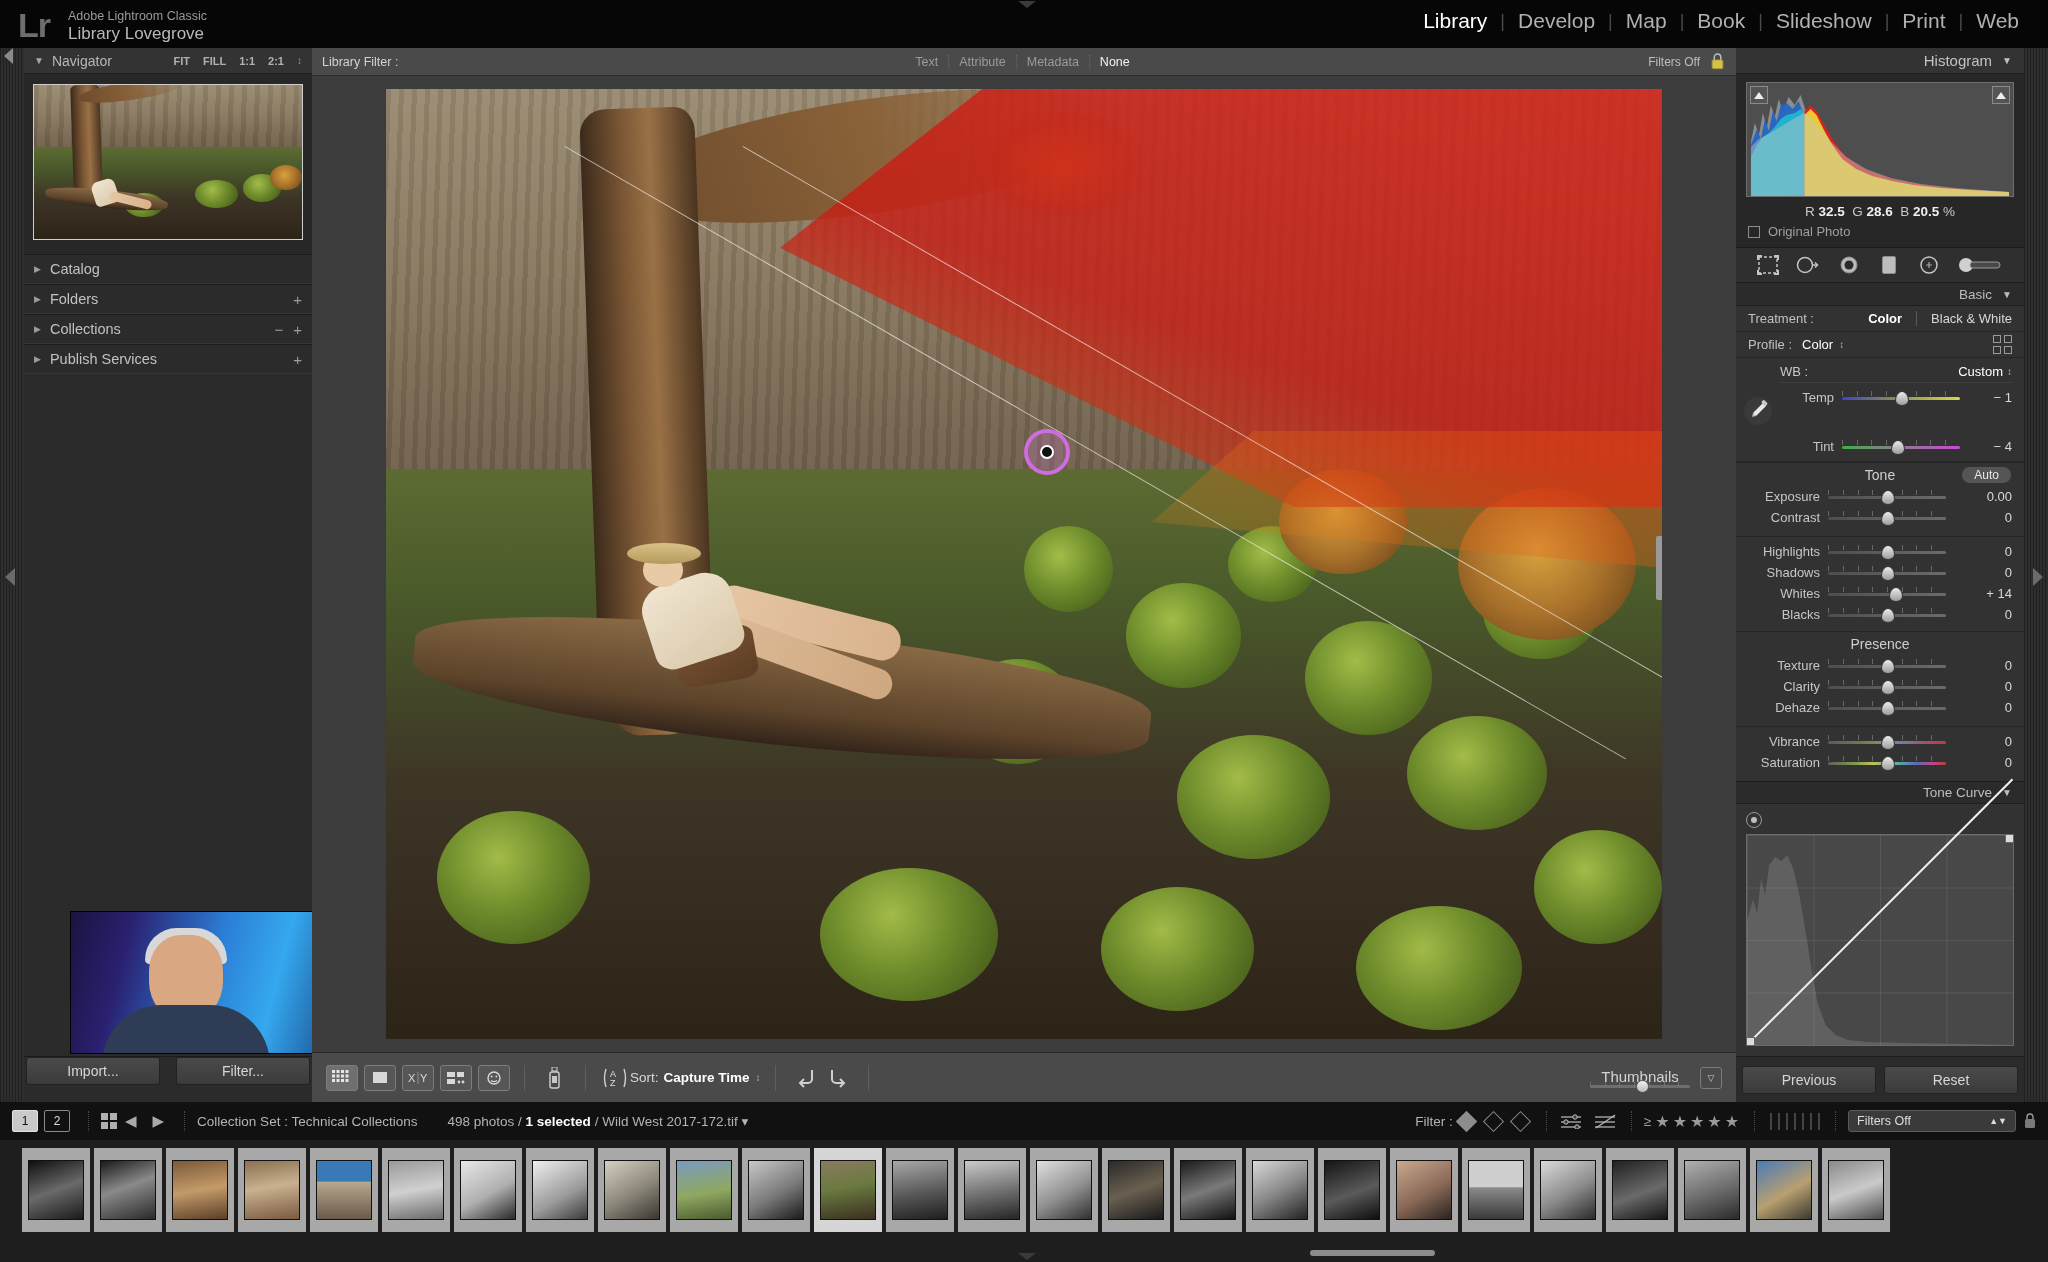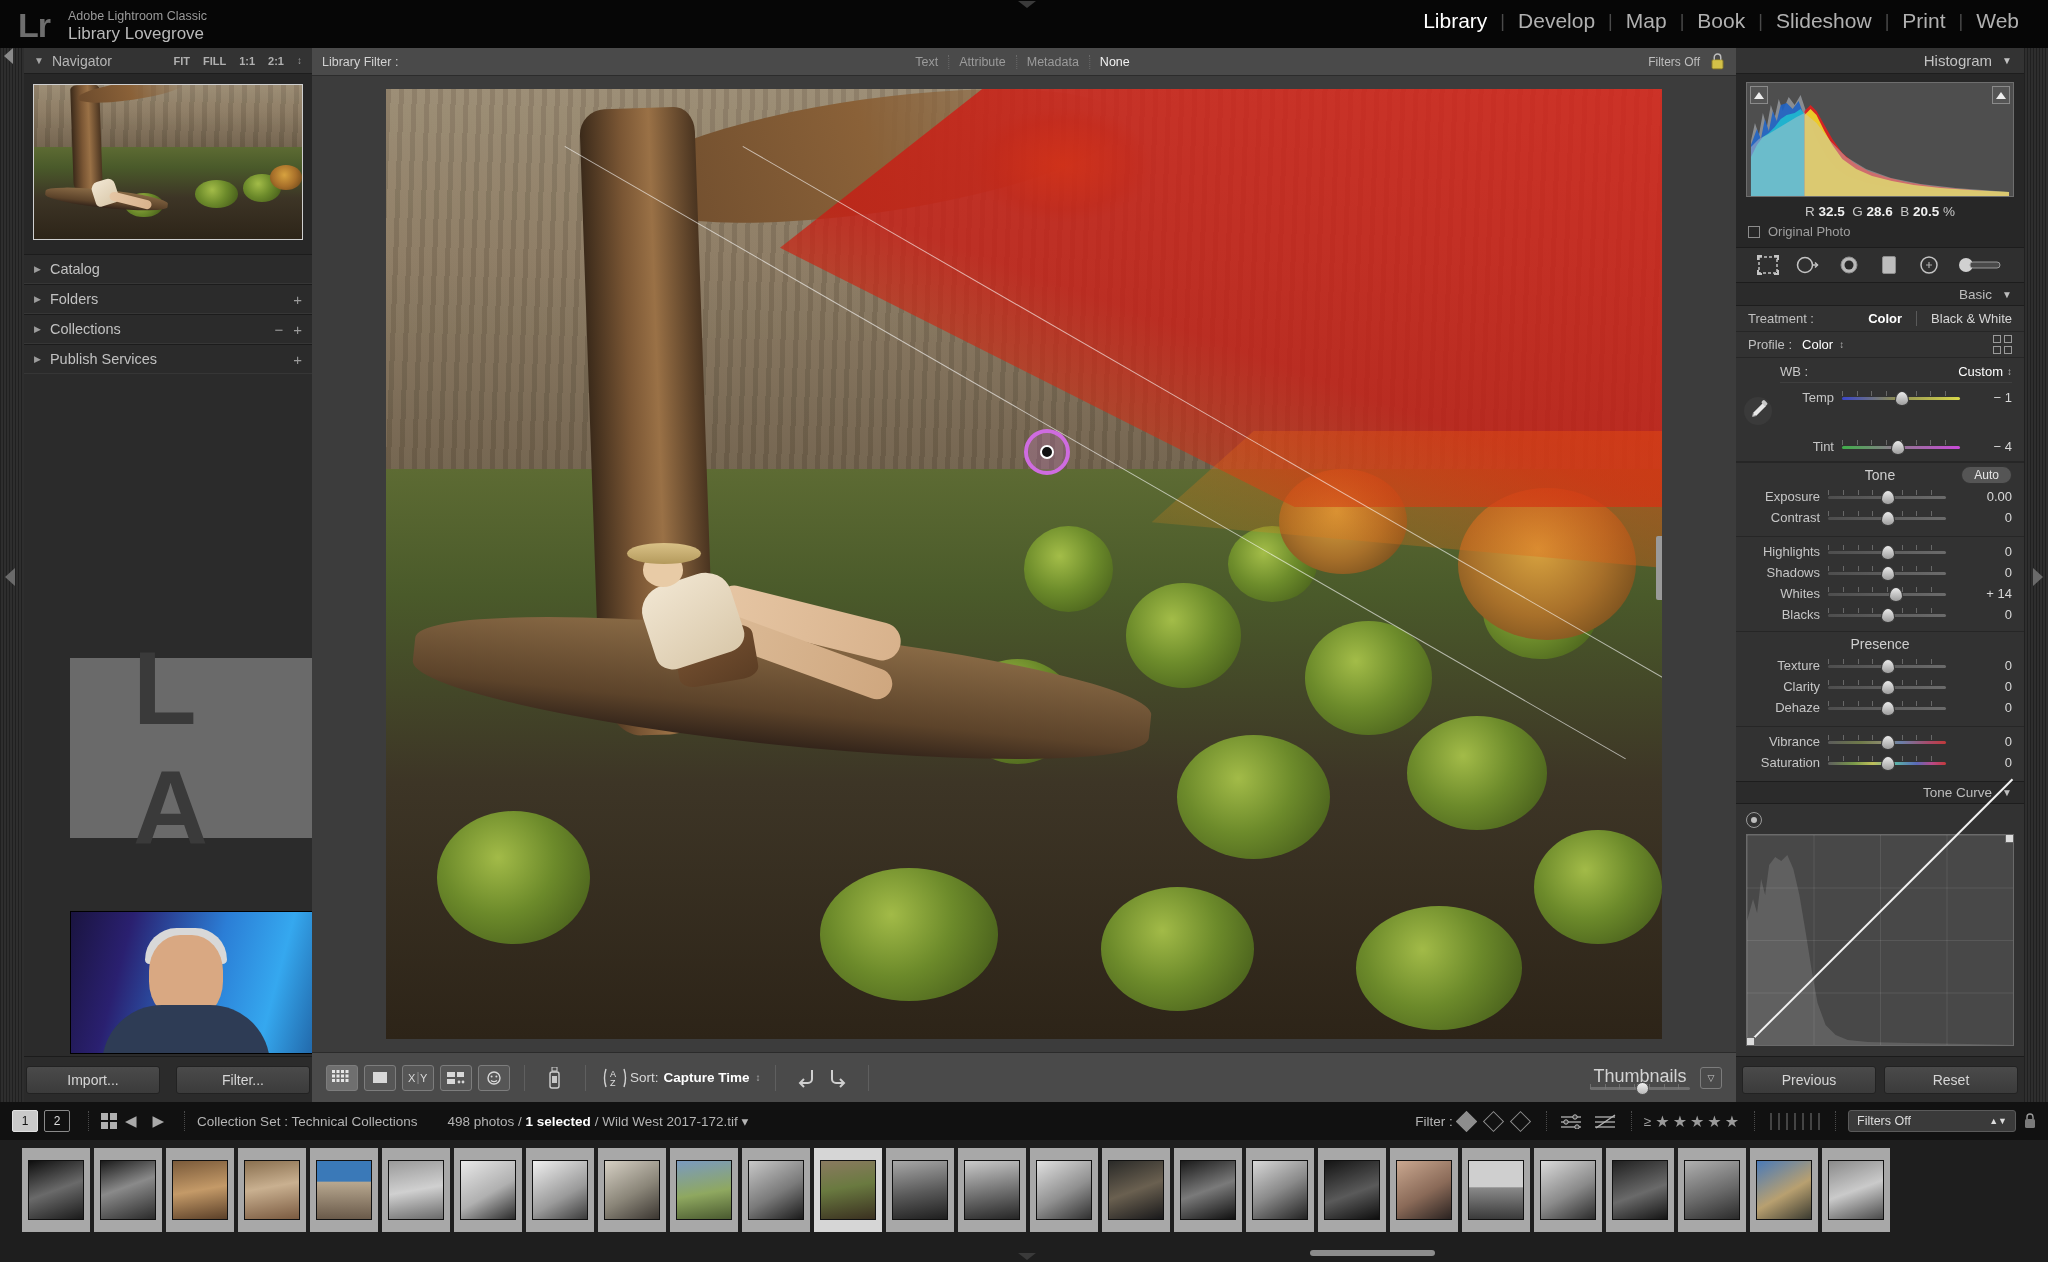--- a/index.html
+++ b/index.html
@@ -64,21 +64,21 @@
      border:1px solid #000; overflow:hidden;
      background:linear-gradient(105deg,#1a1440 0%,#2a2070 22%,#2b7ed6 55%,#35a8ef 78%,#1f5fa0 100%); }
   .pt-head { position:absolute; left:46%; top:16%; width:74px; height:86px; border-radius:42% 42% 46% 46%;
      background:#d9a882; transform:translateX(-50%); }
   .pt-hair { position:absolute; left:46%; top:11%; width:82px; height:36px; border-radius:44px 44px 6px 6px;
      background:#d8d8d8; transform:translateX(-50%); }
   .pt-body { position:absolute; left:46%; top:66%; width:168px; height:60px; border-radius:60px 60px 0 0;
      background:#2e3c55; transform:translateX(-50%); }
 
   .lp-buttons { position:absolute; left:24px; bottom:0; width:288px; height:46px;
-     background:#2b2b2b; display:flex; align-items:center; justify-content:center; gap:16px;
+     background:#2b2b2b; display:flex; align-items:flex-start; justify-content:center; gap:16px;
      border-top:1px solid #1b1b1b; }
   .btn {
     background:linear-gradient(#4a4a4a,#3b3b3b); border:1px solid #222; border-radius:3px;
     color:#d6d6d6; font-size:14px; height:28px; line-height:26px; text-align:center; cursor:pointer;
   }
   .lp-buttons .btn { width:134px; }
 
   
   .center { position:absolute; left:312px; top:48px; width:1424px; height:1054px; background:#3a3a3a; }
   .filterbar { height:28px; background:#4a4a4a; border-bottom:1px solid #2c2c2c;
@@ -158,21 +158,21 @@
   .ctoolbar { position:absolute; left:0; bottom:0; width:1424px; height:50px; background:#4a4a4a;
      border-top:1px solid #2b2b2b; display:flex; align-items:center; padding:0 14px; }
   .viewicons { display:flex; align-items:center; gap:6px; }
   .vicon { width:32px; height:26px; border:1px solid #7d7d7d; border-radius:3px; background:#565656;
      display:flex; align-items:center; justify-content:center; color:#d8d8d8; font-size:12px; cursor:pointer;}
   .vicon.on { background:#6f6f6f; }
   .tdiv { width:1px; height:26px; background:#5f5f5f; margin:0 14px; }
   .sorttxt { color:#d8d8d8; font-size:13.5px; }
   .sortval { color:#ffffff; font-size:13.5px; font-weight:bold; margin-left:5px; }
   .thumbsec { margin-left:auto; display:flex; align-items:center; gap:10px; }
-  .thumblabel { color:#d3d3d3; font-size:18px; }
+  .thumblabel { color:#d3d3d3; font-size:15px; }
   .slider-track { width:100px; height:3px; background:#6e6e6e; border-radius:2px; position:relative; }
   .slider-knob { position:absolute; left:46%; top:-5px; width:13px; height:13px; border-radius:50%;
      background:linear-gradient(#f1f1f1,#b9b9b9); border:1px solid #555; }
   .dcaret { width:22px; height:22px; border:1px solid #7c7c7c; border-radius:3px; color:#ccc;
      font-size:9px; display:flex; align-items:center; justify-content:center; }
 
   
   .rightpanel { position:absolute; right:0; top:48px; width:312px; height:1054px; background:#2b2b2b; }
   .rp-inner { position:absolute; left:0; top:0; width:288px; }
   .rightrail { position:absolute; right:0; top:0; width:24px; height:1054px;
@@ -367,23 +367,20 @@
             <span class="minus">−</span>
             <span class="plus2">+</span>
           </div>
           <div class="lp-row">
             <span class="tri">▶</span>
             <span>Publish Services</span>
             <span class="plus">+</span>
           </div>
         </div>
 
-      <div class="la-logo">
-        <div class="la-mark">L A</div>
-      </div>
       <div class="portrait">
         <div class="pt-hair"></div>
         <div class="pt-head"></div>
         <div class="pt-body"></div>
       </div>
     </div>
     <div class="lp-buttons">
       <div class="btn">Import...</div>
       <div class="btn">Filter...</div>
     </div>

